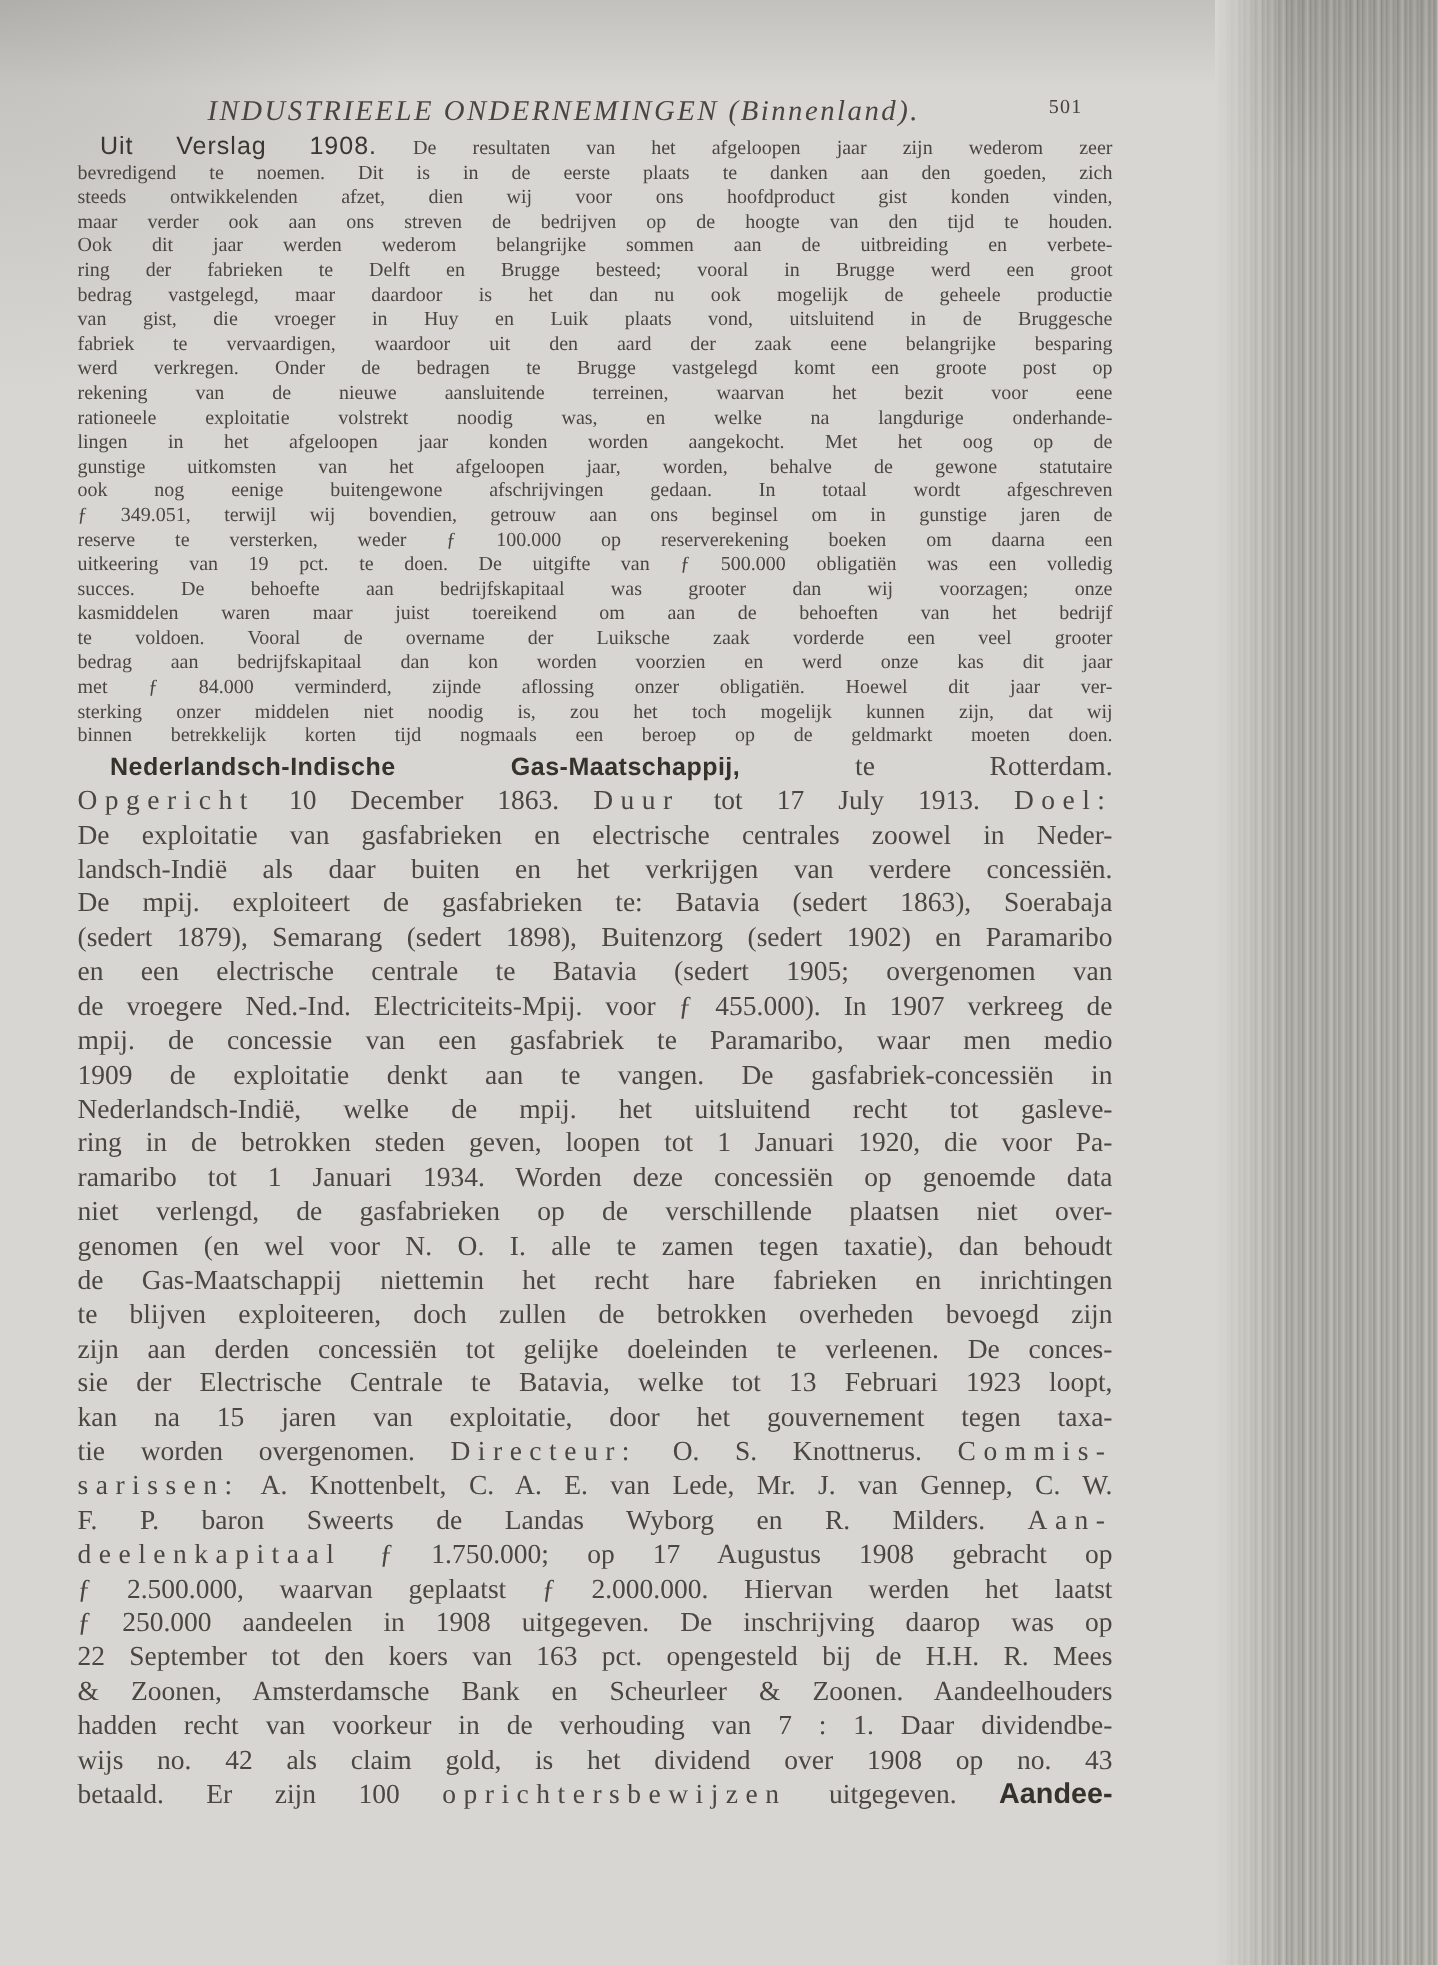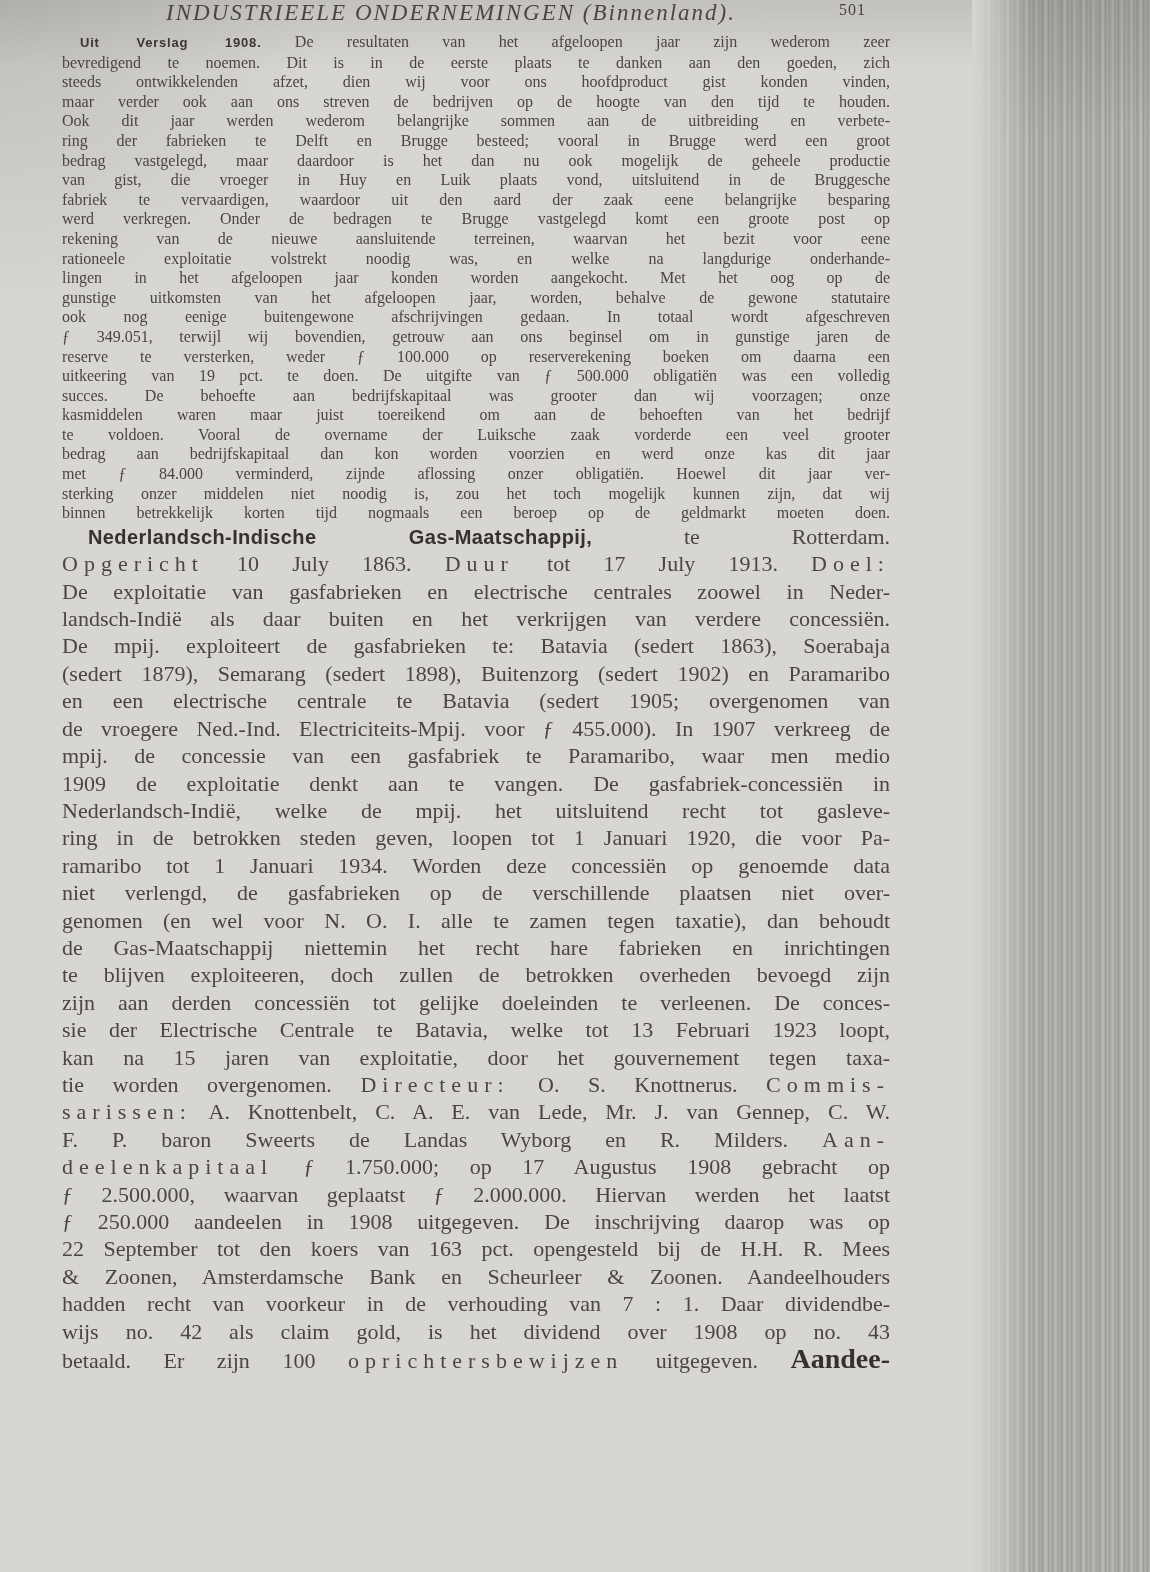--- a/index.html
+++ b/index.html
@@ -26,21 +26,21 @@
       #a8a7a1;
   }
   .edge-strip::before {
     content: ""; position: absolute; top: 0; bottom: 0; left: 0; right: 0;
     background:
       linear-gradient(90deg, #d8d6d2 0px, rgba(216,214,210,0.75) 16px, rgba(216,214,210,0) 60px),
       linear-gradient(180deg, rgba(90,90,88,0.18) 0, rgba(90,90,88,0) 140px);
   }
   .content { position: absolute; left: 62px; top: 0; width: 828px; }
 
-  .running-header { position: relative; height: 32px; }
+  .running-header { position: relative; margin-top: 76px; height: 32px; }
   .header-title {
     position: absolute; left: 104px; top: 0;
     font-style: italic; font-size: 23px; letter-spacing: 2px;
     color: #4a463f;
   }
   .page-number { position: absolute; right: 24px; top: 1px; font-size: 16px; letter-spacing: 1px; }
 
   p.scan-par {
     margin: 0; padding: 0;
     white-space: pre-line;
@@ -56,31 +56,31 @@
   }
   .entry-par {
     margin-top: 26px;
     font-size: 22px;
     line-height: 27.4px;
     text-indent: 26px;
     color: #48443e;
   }
   .run-bold-lead {
     font-family: "Liberation Sans", sans-serif;
-    font-weight: bold; font-size: 13px; letter-spacing: 0.8px; word-spacing: 3px;
+    font-weight: normal; font-size: 20px; letter-spacing: 0.8px; word-spacing: 3px;
     color: #3a3630;
     margin-top: 20px;
   }
   .run-heading {
     font-family: "Liberation Sans", sans-serif;
     font-weight: bold; font-size: 20px; line-height: 1; letter-spacing: 0.4px;
     color: #35322c;
   }
   .run-spaced { letter-spacing: 6px; }
-  .run-bold { font-weight: bold; font-family: Liberation Serif, serif; font-size: 28px; line-height: 1; color: #35322c; }
+  .run-bold { font-weight: bold; font-family: Liberation Sans, sans-serif; font-size: 23px; line-height: 1; color: #35322c; }
 </style>
 </head>
 <body>
 
 <div class="page">
   <div class="edge-strip"></div>
   <div class="content">
     <div class="running-header">
       <span class="header-title">INDUSTRIEELE ONDERNEMINGEN (Binnenland).</span>
       <span class="page-number">501</span>
@@ -104,21 +104,21 @@
 reserve te versterken, weder ƒ 100.000 op reserverekening boeken om daarna een
 uitkeering van 19 pct. te doen. De uitgifte van ƒ 500.000 obligatiën was een volledig
 succes. De behoefte aan bedrijfskapitaal was grooter dan wij voorzagen; onze
 kasmiddelen waren maar juist toereikend om aan de behoeften van het bedrijf
 te voldoen. Vooral de overname der Luiksche zaak vorderde een veel grooter
 bedrag aan bedrijfskapitaal dan kon worden voorzien en werd onze kas dit jaar
 met ƒ 84.000 verminderd, zijnde aflossing onzer obligatiën. Hoewel dit jaar ver-
 sterking onzer middelen niet noodig is, zou het toch mogelijk kunnen zijn, dat wij
 binnen betrekkelijk korten tijd nogmaals een beroep op de geldmarkt moeten doen.</span></p>
     <p class="scan-par entry-par"><span class="run run-heading">Nederlandsch-Indische Gas-Maatschappij,</span><span class="run run-normal"> te Rotterdam.
-</span><span class="run run-spaced">Opgericht</span><span class="run run-normal"> 10 July 1863. </span><span class="run run-spaced">Duur</span><span class="run run-normal"> tot 17 July 1913. </span><span class="run run-spaced">Doel:</span><span class="run run-normal">
+</span><span class="run run-spaced">Opgericht</span><span class="run run-normal"> 10 December 1863. </span><span class="run run-spaced">Duur</span><span class="run run-normal"> tot 17 July 1913. </span><span class="run run-spaced">Doel:</span><span class="run run-normal">
 De exploitatie van gasfabrieken en electrische centrales zoowel in Neder-
 landsch-Indië als daar buiten en het verkrijgen van verdere concessiën.
 De mpij. exploiteert de gasfabrieken te: Batavia (sedert 1863), Soerabaja
 (sedert 1879), Semarang (sedert 1898), Buitenzorg (sedert 1902) en Paramaribo
 en een electrische centrale te Batavia (sedert 1905; overgenomen van
 de vroegere Ned.-Ind. Electriciteits-Mpij. voor ƒ 455.000). In 1907 verkreeg de
 mpij. de concessie van een gasfabriek te Paramaribo, waar men medio
 1909 de exploitatie denkt aan te vangen. De gasfabriek-concessiën in
 Nederlandsch-Indië, welke de mpij. het uitsluitend recht tot gasleve-
 ring in de betrokken steden geven, loopen tot 1 Januari 1920, die voor Pa-

